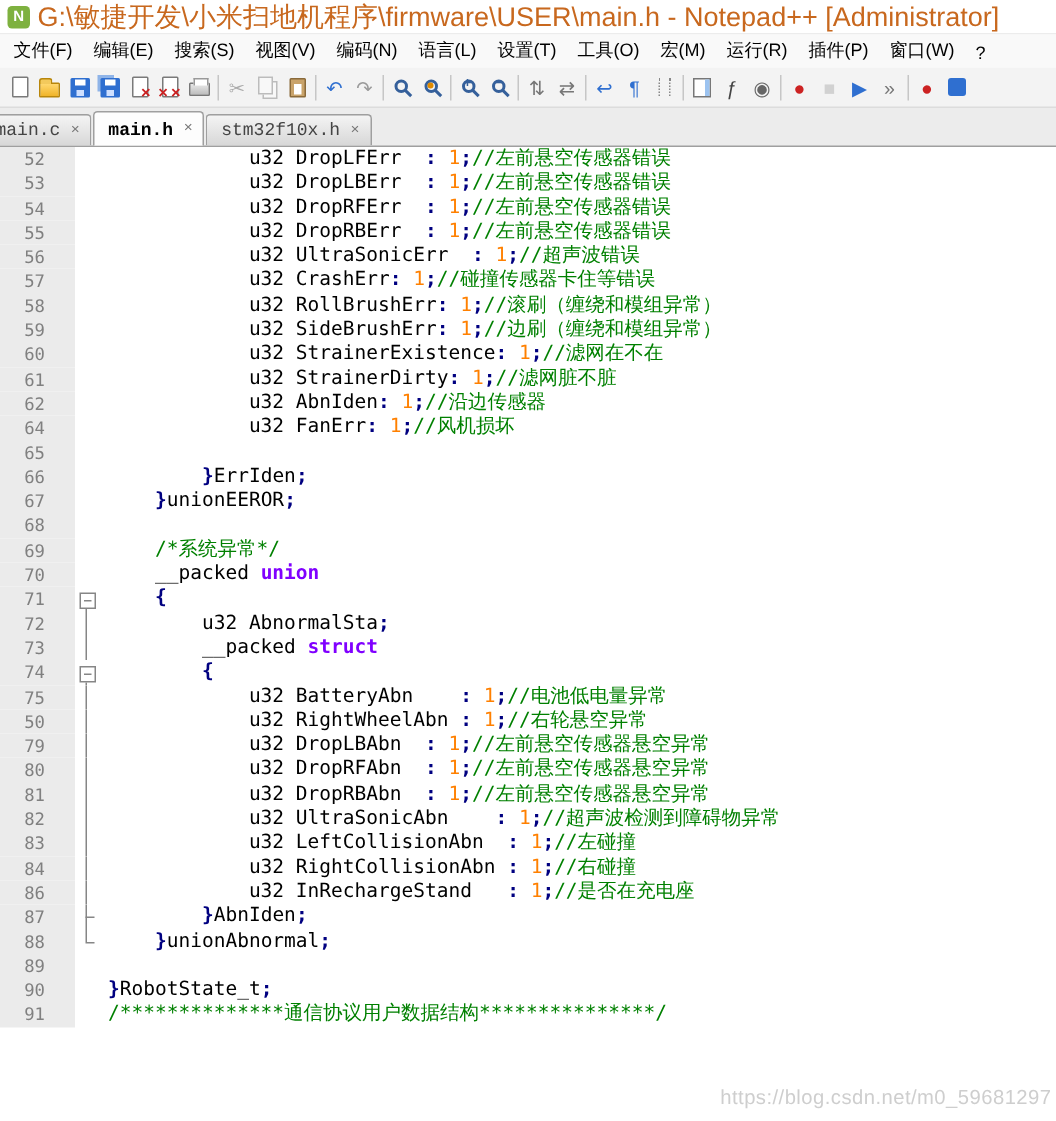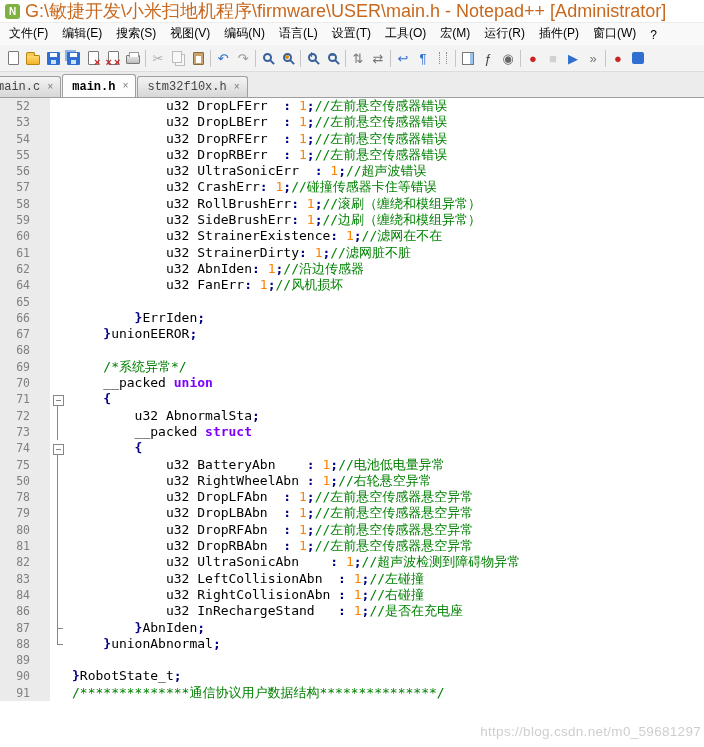--- a/index.html
+++ b/index.html
@@ -340,25 +340,20 @@
           <span class="ln">75</span>
           <span class="fm line"></span>
           <span class="code"><span class="s-d">            u32 BatteryAbn    </span><span class="s-o">:</span><span class="s-d"> </span><span class="s-n">1</span><span class="s-o">;</span><span class="s-c">//电池低电量异常</span></span>
         </div>
         <div class="row">
           <span class="ln">50</span>
           <span class="fm line"></span>
           <span class="code"><span class="s-d">            u32 RightWheelAbn </span><span class="s-o">:</span><span class="s-d"> </span><span class="s-n">1</span><span class="s-o">;</span><span class="s-c">//右轮悬空异常</span></span>
         </div>
         <div class="row">
-          <span class="ln">78</span>
-          <span class="fm line"></span>
-          <span class="code"><span class="s-d">            u32 DropLFAbn  </span><span class="s-o">:</span><span class="s-d"> </span><span class="s-n">1</span><span class="s-o">;</span><span class="s-c">//左前悬空传感器悬空异常</span></span>
-        </div>
-        <div class="row">
           <span class="ln">79</span>
           <span class="fm line"></span>
           <span class="code"><span class="s-d">            u32 DropLBAbn  </span><span class="s-o">:</span><span class="s-d"> </span><span class="s-n">1</span><span class="s-o">;</span><span class="s-c">//左前悬空传感器悬空异常</span></span>
         </div>
         <div class="row">
           <span class="ln">80</span>
           <span class="fm line"></span>
           <span class="code"><span class="s-d">            u32 DropRFAbn  </span><span class="s-o">:</span><span class="s-d"> </span><span class="s-n">1</span><span class="s-o">;</span><span class="s-c">//左前悬空传感器悬空异常</span></span>
         </div>
         <div class="row">

